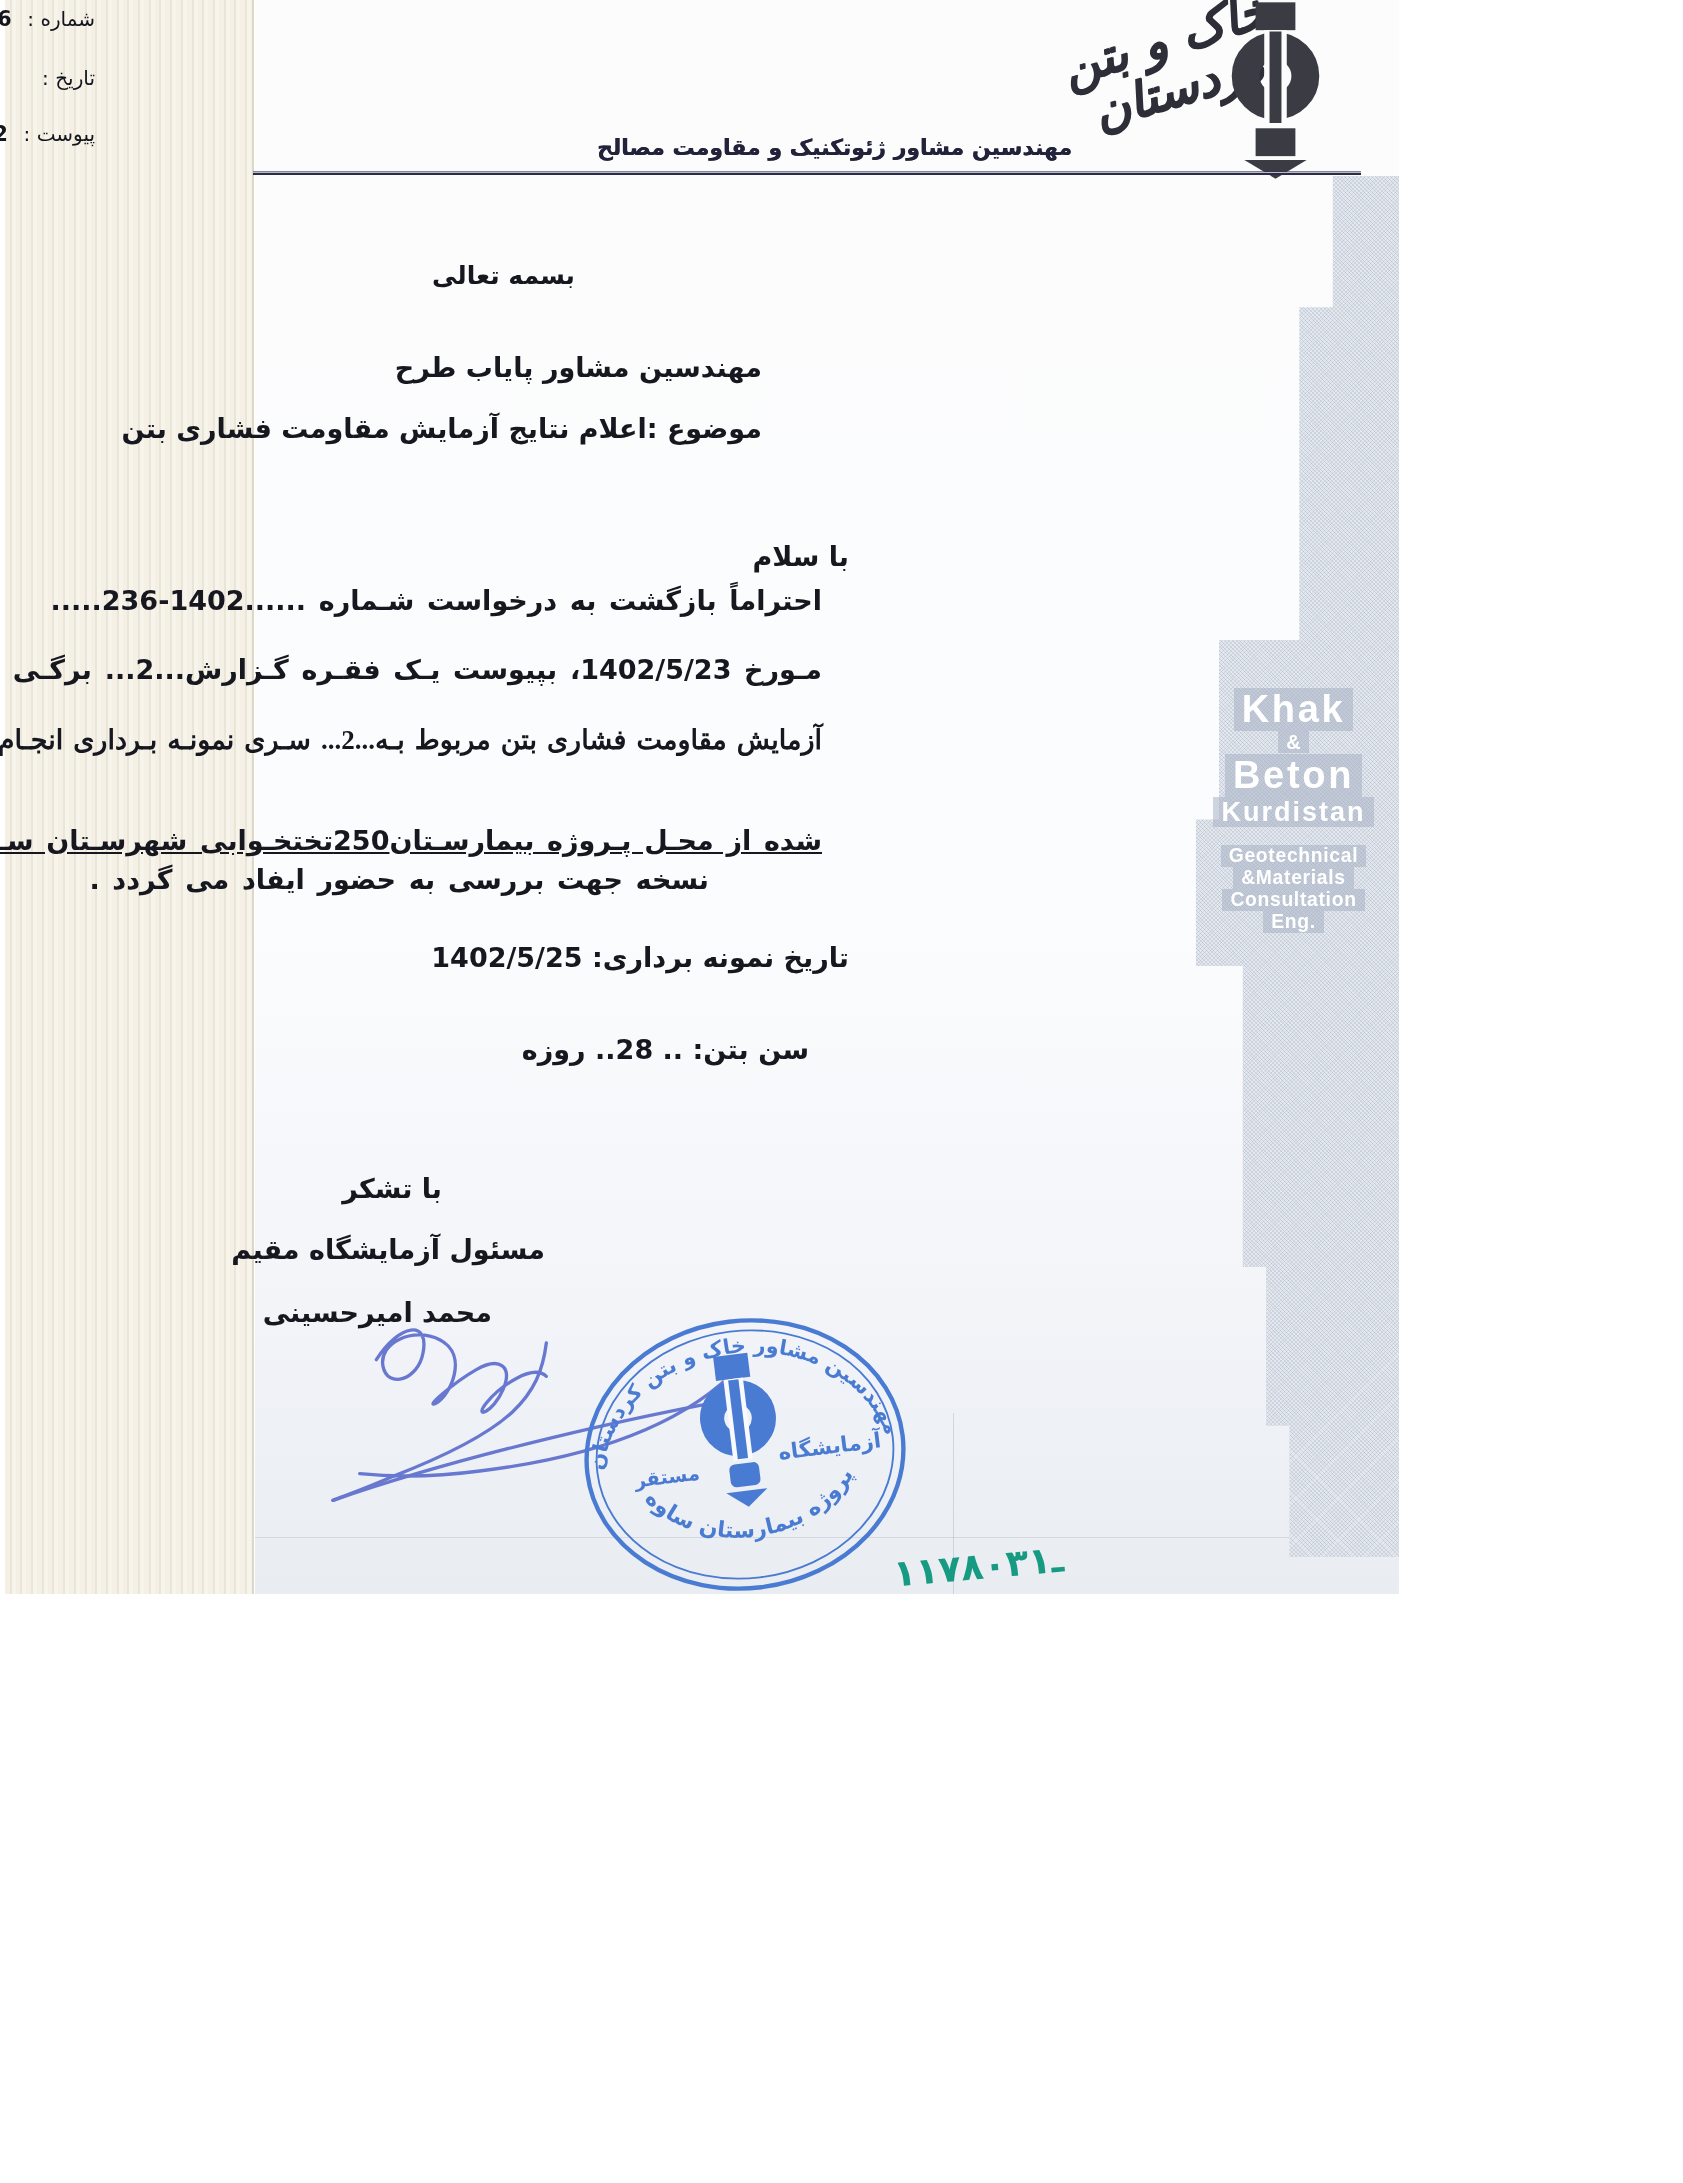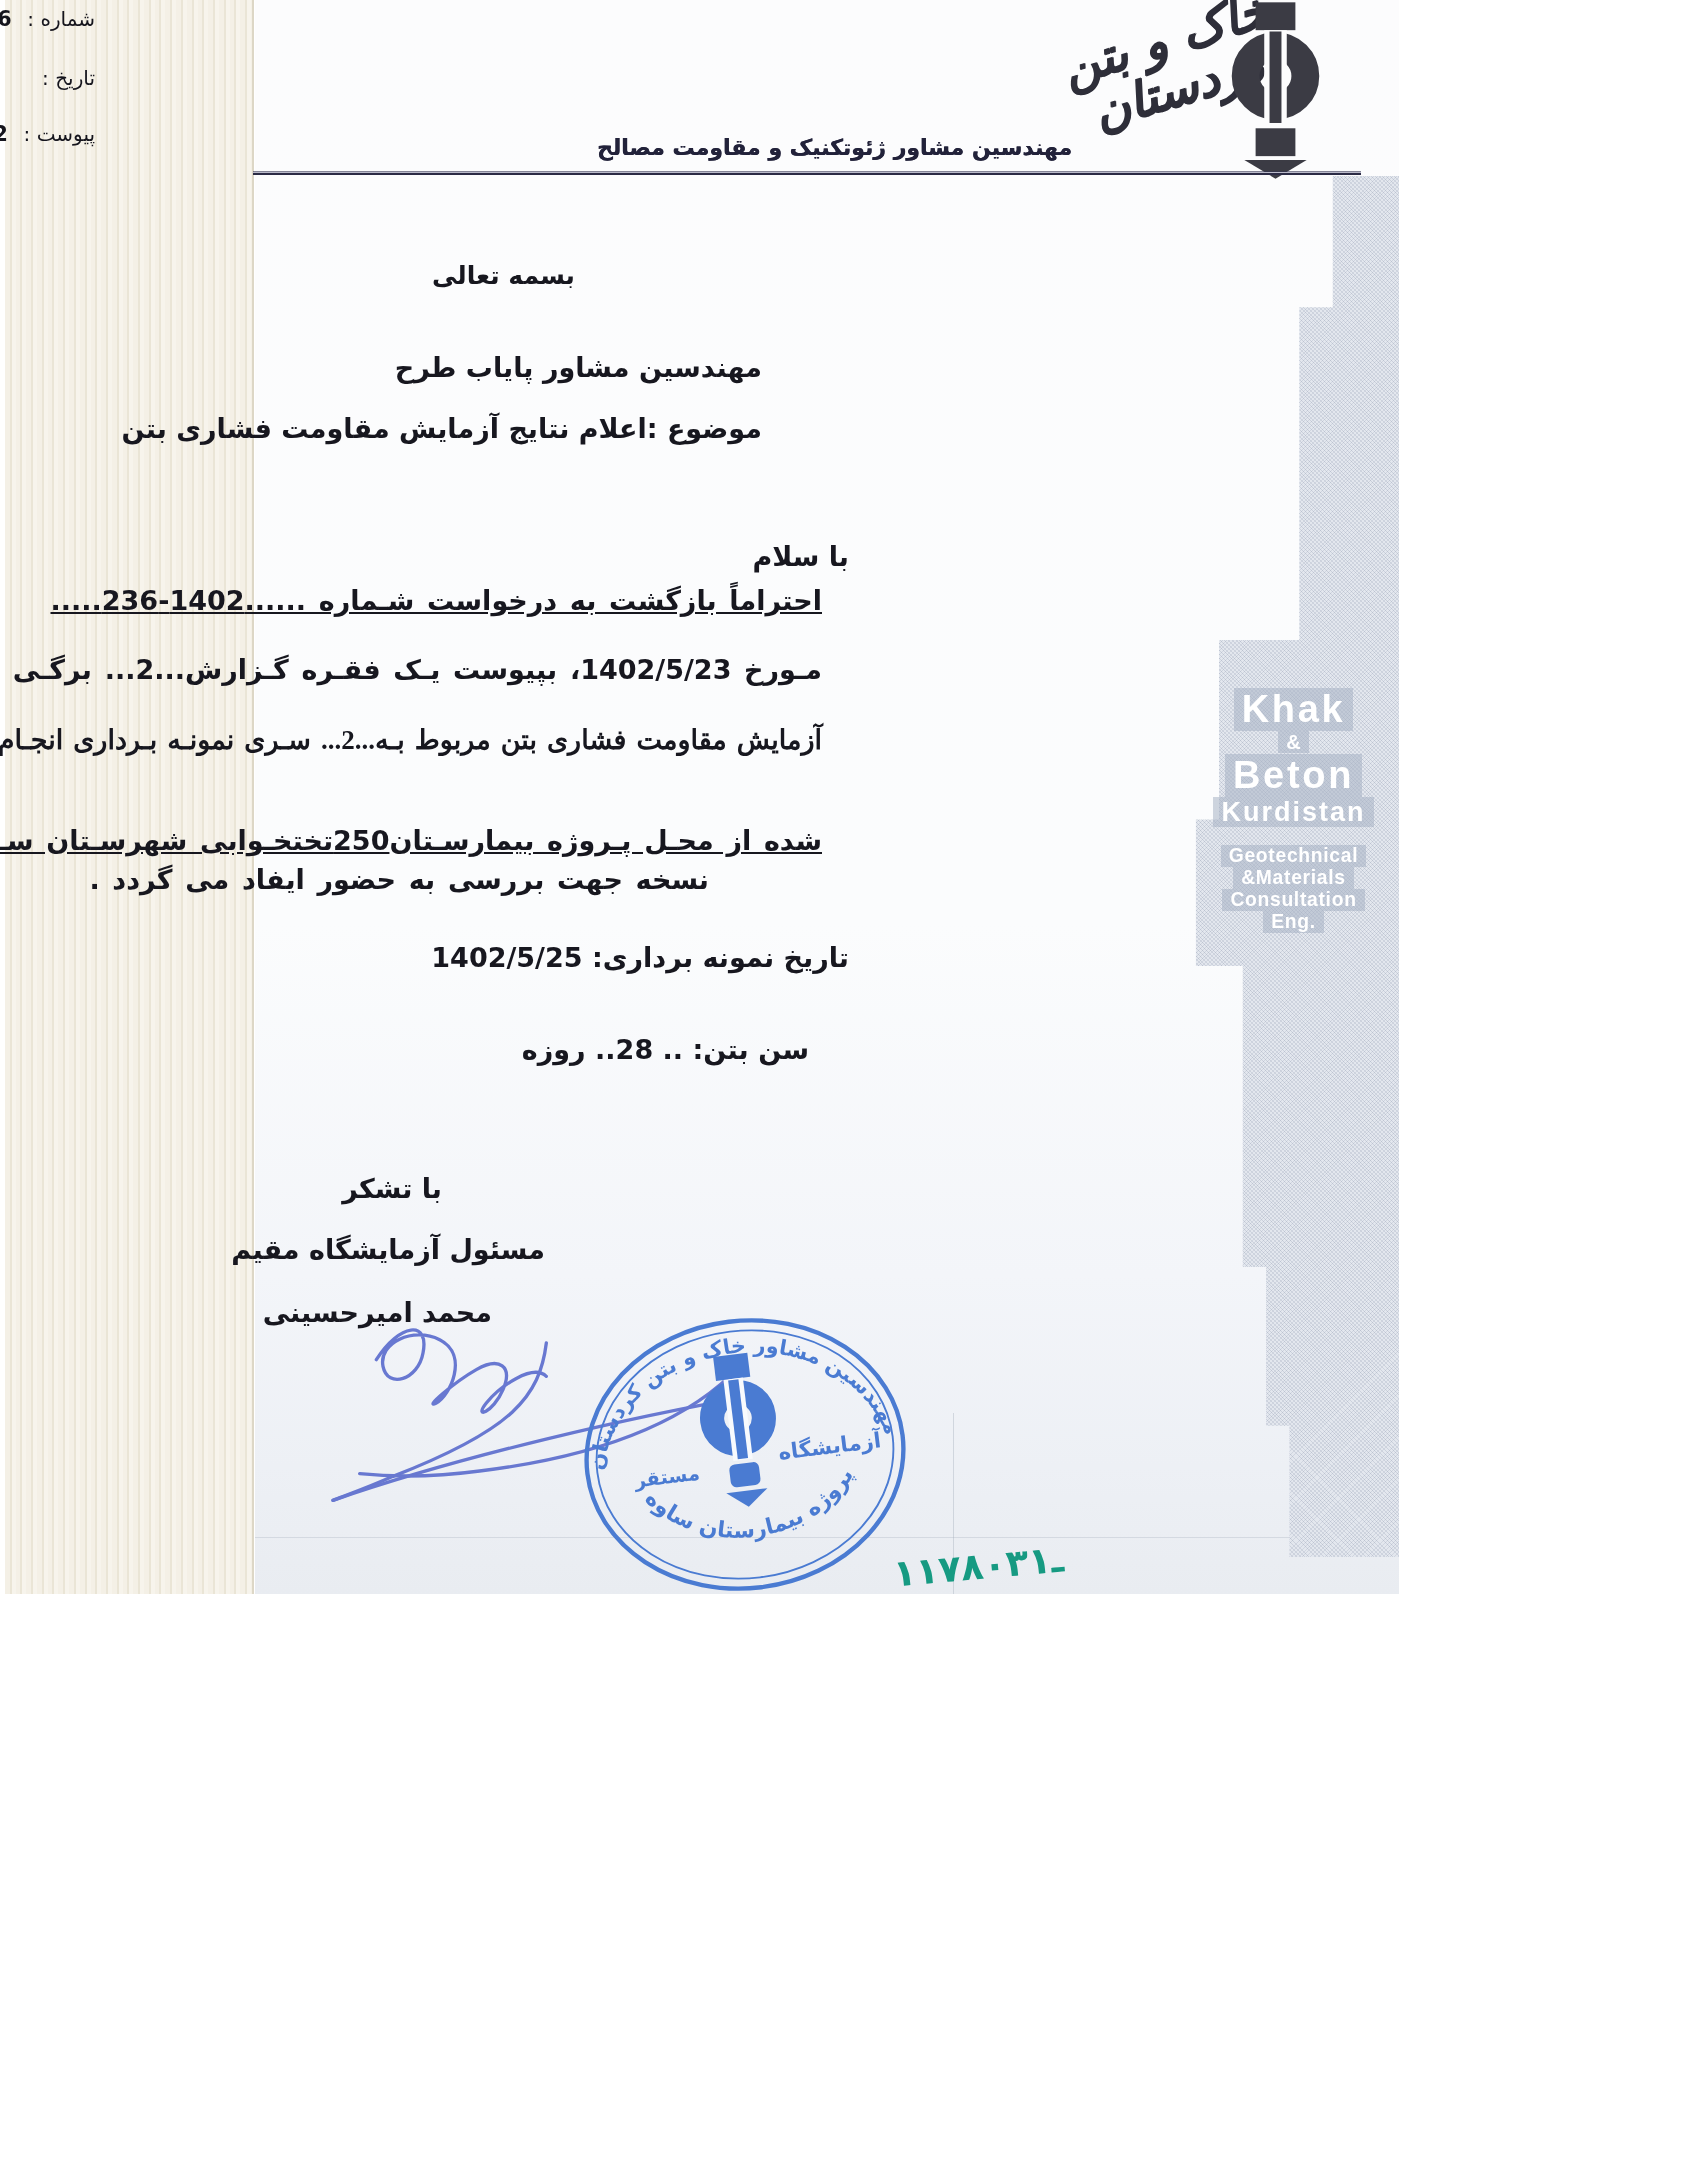--- a/index.html
+++ b/index.html
@@ -50,21 +50,21 @@
   .wm-mid{font-size:27px;font-weight:bold;letter-spacing:2px;}
   .wm-sm{font-size:19.3px;font-weight:bold;letter-spacing:0.7px;}
   .wm-gap{height:17.3px;}
   
   .fa{position:absolute;direction:rtl;white-space:nowrap;color:#17171f;text-align:center;}
   .t-bismillah{top:261px;right:824px;font-size:25px;font-weight:bold;}
   .t-recipient{top:352px;right:637px;font-size:27px;font-weight:bold;}
   .t-subject{top:413px;right:637px;font-size:27px;font-weight:bold;}
   .t-salutation{top:541px;right:550px;font-size:27px;font-weight:bold;}
   .t-line{font-size:27px;font-weight:bold;word-spacing:3.3px;}
-  .t-l1{top:585px;right:577px;text-decoration:underline;}
+  .t-l1{top:585px;right:577px;}
   .t-l2{top:654px;right:577px;}
   .t-l3{top:724px;right:577px;font-family:Liberation Serif, serif;}
   .t-l4{top:825px;right:577px;text-decoration:underline;}
   .t-l5{top:864px;right:690px;}
   .t-sampling{top:942px;right:550px;font-size:27px;font-weight:bold;}
   .t-age{top:1034px;right:590px;font-size:27px;font-weight:bold;}
   .t-closing{top:1173px;right:957px;font-size:27px;font-weight:bold;}
   .t-sigtitle{top:1234px;right:854px;font-size:27px;font-weight:bold;}
   .t-signame{top:1297px;right:907px;font-size:27px;font-weight:800;}
   

